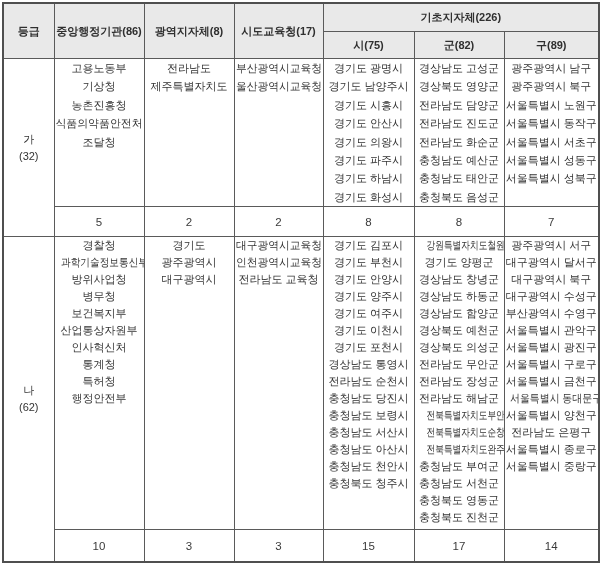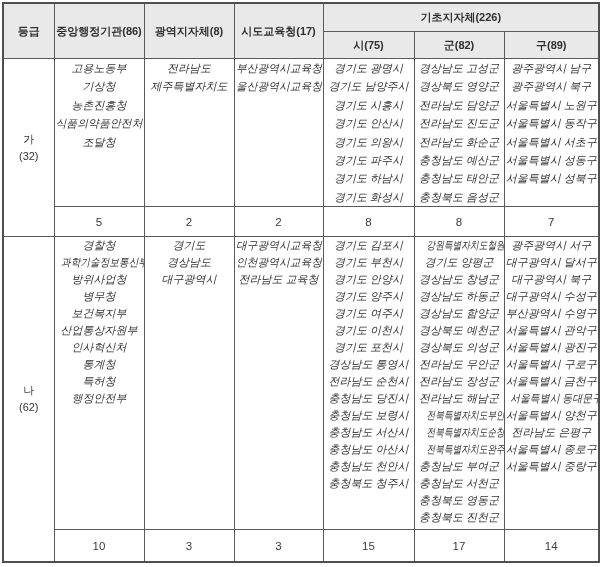--- a/index.html
+++ b/index.html
@@ -34,21 +34,20 @@
   tr.h2 th{height:26px;}
   td.grade-cell{
     vertical-align:middle;
     font-size:11.5px;
     line-height:17px;
     background:#fff;
   }
   td.list-cell{
     vertical-align:top;
     padding-top:3px;
-    font-style:italic;
   }
   tr.content-ga td.list-cell{height:147px;}
   tr.content-na td.list-cell{height:292px;text-align:right;}
   tr.content-ga .cell-line{line-height:18.4px;}
   tr.content-na .cell-line{line-height:17px;}
   .cell-line{
     width:max-content;
     max-width:none;
     margin:0 auto;
     white-space:nowrap;
@@ -162,21 +161,21 @@
           <div class="cell-line">병무청</div>
           <div class="cell-line">보건복지부</div>
           <div class="cell-line">산업통상자원부</div>
           <div class="cell-line">인사혁신처</div>
           <div class="cell-line">통계청</div>
           <div class="cell-line">특허청</div>
           <div class="cell-line">행정안전부</div>
         </td>
       <td class="list-cell">
           <div class="cell-line">경기도</div>
-          <div class="cell-line">경상남도</div>
+          <div class="cell-line">광주광역시</div>
           <div class="cell-line">대구광역시</div>
         </td>
       <td class="list-cell">
           <div class="cell-line" style="transform: scaleX(0.977);">대구광역시교육청</div>
           <div class="cell-line" style="transform: scaleX(0.977);">인천광역시교육청</div>
           <div class="cell-line">전라남도 교육청</div>
         </td>
       <td class="list-cell">
           <div class="cell-line">경기도 김포시</div>
           <div class="cell-line">경기도 부천시</div>

